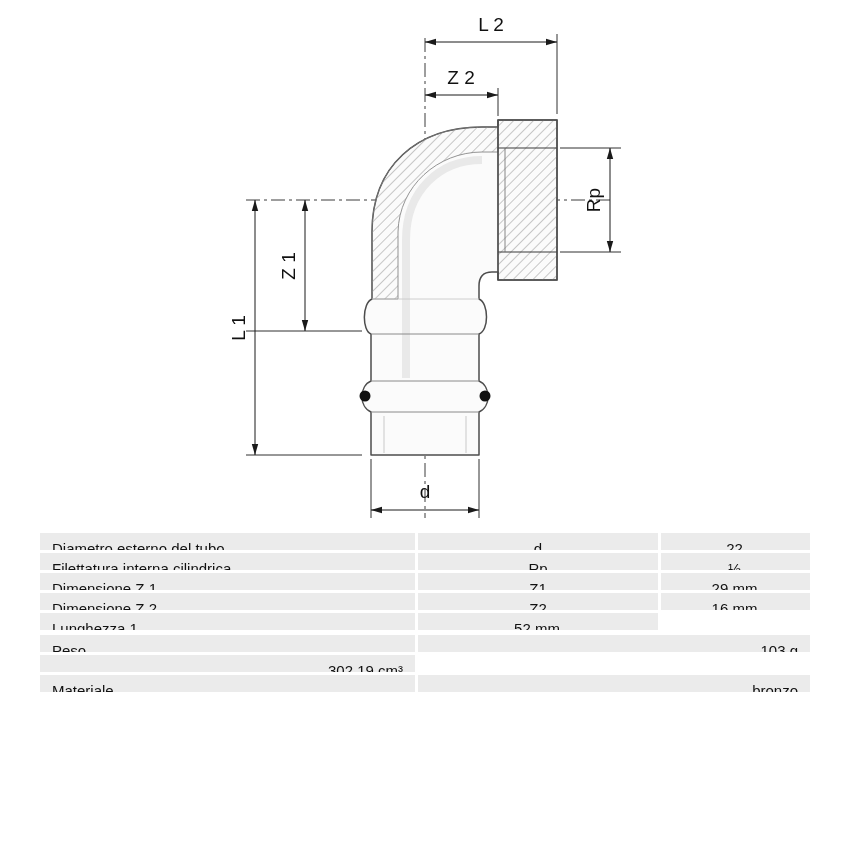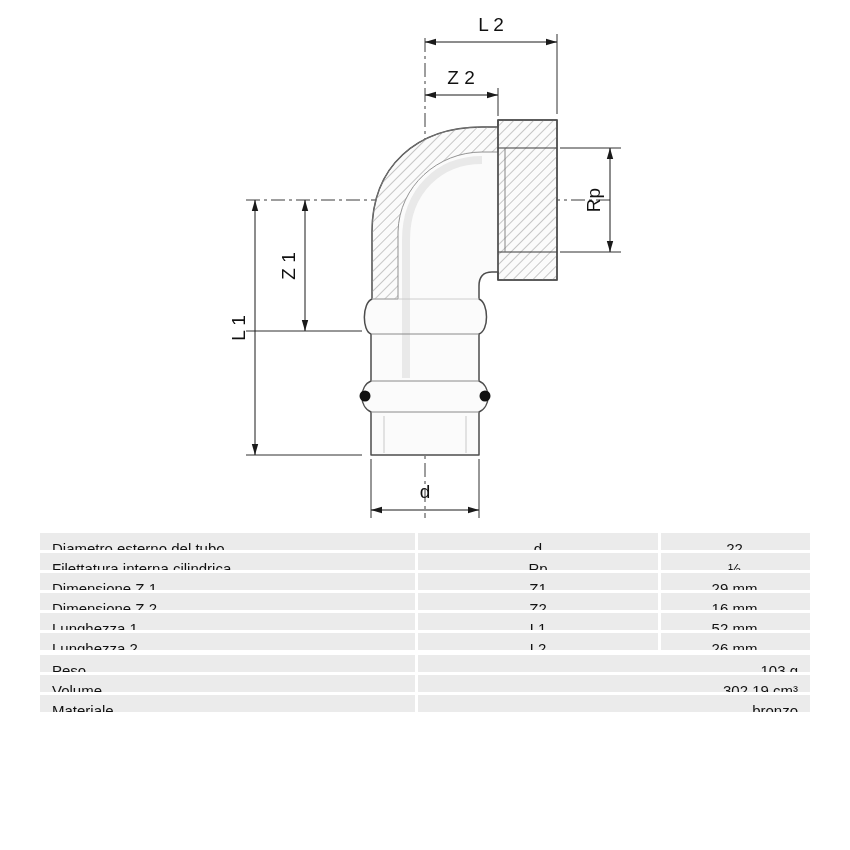--- a/index.html
+++ b/index.html
@@ -132,33 +132,26 @@
     <div class="cell code">Z1</div>
     <div class="cell value">29 mm</div>
   </div>
   <div class="t-row">
     <div class="cell label">Dimensione Z 2</div>
     <div class="cell code">Z2</div>
     <div class="cell value">16 mm</div>
   </div>
   <div class="t-row">
     <div class="cell label">Lunghezza 1</div>
-    <div class="cell code">L1</div>
     <div class="cell value">52 mm</div>
-  </div>
-  <div class="t-row">
-    <div class="cell label">Lunghezza 2</div>
-    <div class="cell code">L2</div>
-    <div class="cell value">26 mm</div>
   </div>
   <div class="t-row span first-span">
     <div class="cell label">Peso</div>
     <div class="cell merged">103 g</div>
   </div>
   <div class="t-row span">
-    <div class="cell label">Volume</div>
     <div class="cell merged">302,19 cm³</div>
   </div>
   <div class="t-row span">
     <div class="cell label">Materiale</div>
     <div class="cell merged">bronzo</div>
   </div>
 </div>
 
 </body></html>

